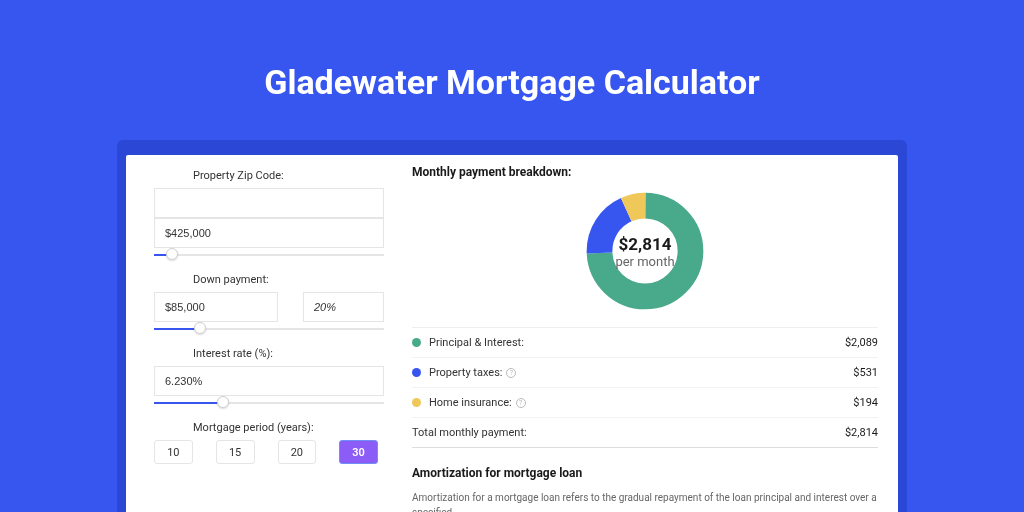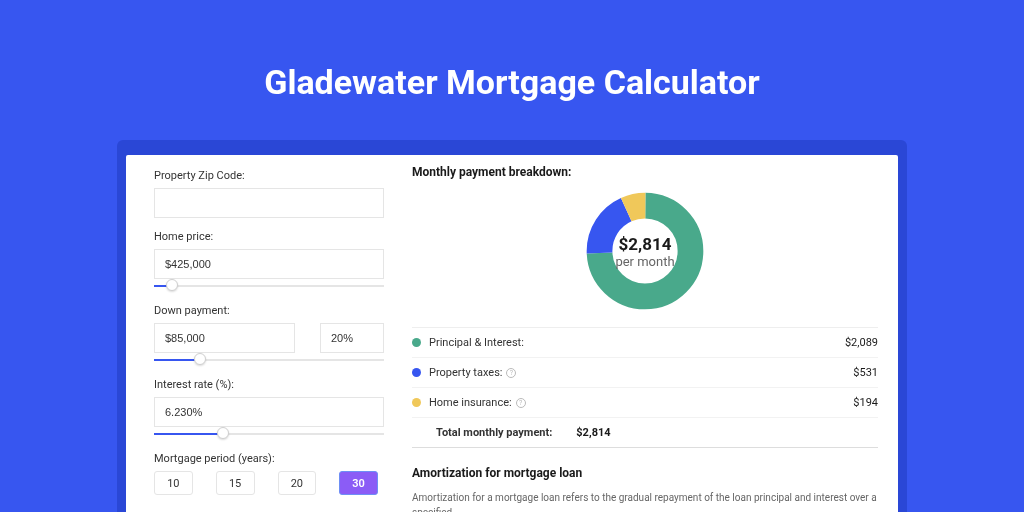--- a/index.html
+++ b/index.html
@@ -3,43 +3,43 @@
 <meta charset="utf-8">
 <style>
   * { box-sizing: border-box; margin: 0; padding: 0; }
   html, body { width: 1024px; height: 512px; overflow: hidden; font-family: -apple-system, BlinkMacSystemFont, "Segoe UI", Roboto, Arial, sans-serif; }
   .bg { background: #3756f0; width: 100%; height: 100%; position: relative; }
   .title { color: #fff; font-size: 34px; font-weight: 700; text-align: center; padding-top: 62px; padding-bottom: 30px; }
   .card-shadow { background: #2a47d6; width: 790px; height: 400px; position: absolute; left: 117px; top: 140px; border-radius: 6px 6px 0 0; }
   .card { background: #fff; width: 772px; height: 400px; position: absolute; left: 126px; top: 155px; border-radius: 2px; display: flex; overflow: hidden; }
   .left { width: 280px; padding: 14px 22px 0 28px; }
   .right { flex: 1; padding: 10px 20px 0 6px; }
-  .lbl { font-size: 11px; color: #333; margin-bottom: 6px; margin-top: 12px; display: block; }
+  .lbl { font-size: 11px; color: #333; margin-bottom: 6px; margin-top: 12px; display: block; margin-left: 39px; }
   .lbl:first-child { margin-top: 0; }
   .inp { width: 100%; height: 30px; border: 1px solid #e5e5e5; border-radius: 0; padding: 0 10px; font-size: 11px; color: #333; }
   .row { display: flex; gap: 25px; }
   .row .inp.grow { flex: 1; }
-  .row .inp.small { width: 64px; }
+  .row .inp.small { width: 81px; font-style: italic; }
   .slider-track { position: relative; height: 14px; margin-top: -1px; }
   .slider-line { position: absolute; top: 7px; left: 0; width: 100%; height: 2px; background: #e5e5e5; }
   .slider-fill { position: absolute; top: 7px; left: 0; height: 2px; background: #3756f0; }
   .slider-thumb { position: absolute; top: 1px; width: 12px; height: 12px; border-radius: 50%; background: #fff; border: 1px solid #d0d0d0; box-shadow: 0 1px 2px rgba(0,0,0,0.15); transform: translateX(-50%); }
   .periods { display: flex; gap: 17px; }
   .period-btn { width: 40px; height: 24px; font-size: 11px; border: 1px solid #e5e5e5; background: #fff; color: #333; display: flex; align-items: center; justify-content: center; cursor: pointer; margin-right: 6px; border-radius: 3px; }
   .period-btn.active { background: #8b5cf6; color: #fff; border-color: #6e8ff5; font-weight: 600; }
   .section-title { font-size: 12px; font-weight: 700; color: #1a1a1a; margin-bottom: 4px; }
   .donut-wrap { display: flex; justify-content: center; padding: 8px 0 16px 0; }
   .donut { position: relative; width: 120px; height: 120px; }
   .donut svg { width: 120px; height: 120px; }
   .donut-center { position: absolute; top: 0; left: 0; width: 100%; height: 100%; display: flex; flex-direction: column; align-items: center; justify-content: center; }
   .donut-amt { font-size: 17px; font-weight: 700; color: #1a1a1a; }
   .donut-sub { font-size: 13px; color: #666; }
   .legend { border-top: 1px solid #eee; }
   .legend-row { display: flex; align-items: center; padding: 8px 0; border-bottom: 1px solid #f2f2f2; font-size: 11px; }
-  .legend-row.total .legend-lbl, .legend-row.total .legend-val { font-weight: 700; margin-left: 24px; }
+  .legend-row.total .legend-lbl, .legend-row.total .legend-val { font-weight: 400; }
   .legend-row.total { border-bottom: 1px solid #ddd; }
   .dot { width: 9px; height: 9px; border-radius: 50%; margin-right: 8px; flex-shrink: 0; }
   .legend-lbl { color: #333; }
   .info-ic { display: inline-flex; width: 10px; height: 10px; border: 1px solid #bbb; border-radius: 50%; font-size: 7px; color: #bbb; align-items: center; justify-content: center; margin-left: 4px; cursor: pointer; }
   .legend-val { margin-left: auto; color: #1a1a1a; }
   .amort-block { margin-top: 18px; }
   .amort-title { font-size: 12px; font-weight: 700; color: #1a1a1a; margin-bottom: 10px; }
   .amort-txt { font-size: 10px; color: #666; line-height: 1.5; }
 </style>
 </head>
@@ -49,21 +49,20 @@
   <div class="title">Gladewater Mortgage Calculator</div>
   <div class="card-shadow"></div>
 
   <div class="card">
 
     <div class="left">
 
       <label class="lbl">Property Zip Code:</label>
       <input class="inp" value="" style="">
 
-      <label class="lbl">Home price:</label>
       <input class="inp" value="$425,000" style="">
       <div class="slider-track">
         <div class="slider-line"></div>
         <div class="slider-fill" style="width: 8%;"></div>
         <div class="slider-thumb" style="left: 8%;"></div>
       </div>
 
       <label class="lbl">Down payment:</label>
       <div class="row">
         <input class="inp grow" value="$85,000" style="">

